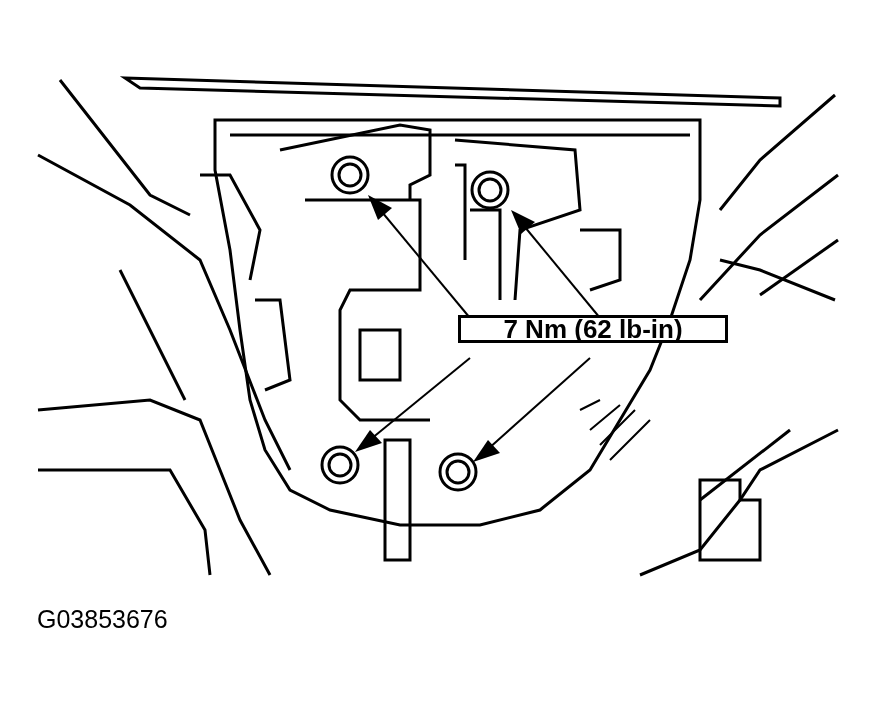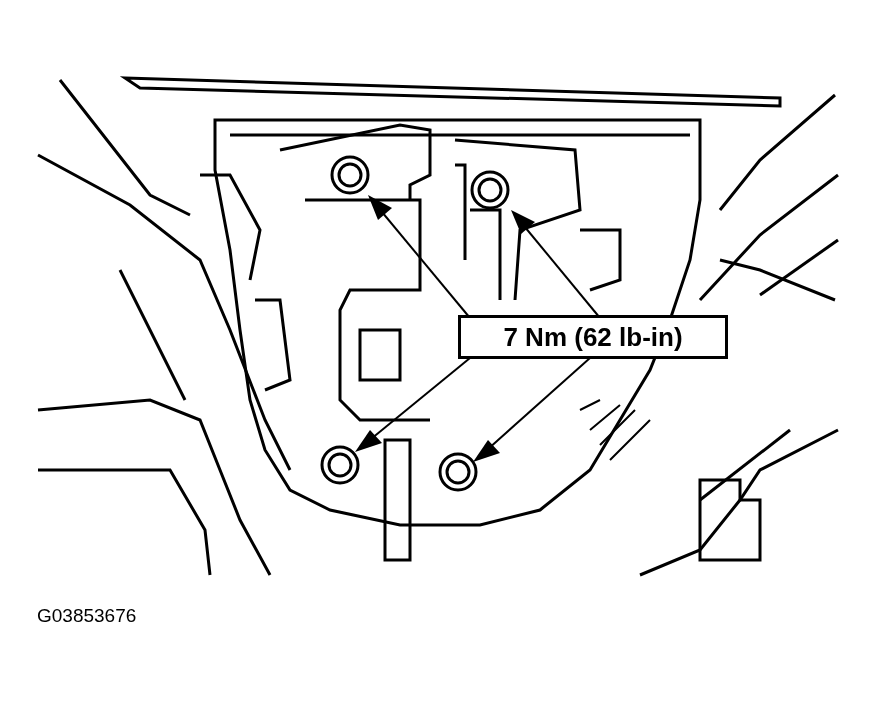--- a/index.html
+++ b/index.html
@@ -1,23 +1,23 @@
 <!DOCTYPE html>
 <html><head>
 <meta charset="utf-8">
 <style>
   html, body { margin: 0; padding: 0; background: #ffffff; }
   body { width: 877px; height: 701px; position: relative; overflow: hidden; font-family: "Liberation Sans", sans-serif; }
   #diagram { position: absolute; left: 0; top: 0; width: 877px; height: 701px; }
   .ln { fill: none; stroke: #000; stroke-width: 3; stroke-linejoin: miter; }
   .ln2 { fill: none; stroke: #000; stroke-width: 2; }
   .fillb { fill: #000; }
-  #callout-box { position: absolute; left: 458px; top: 315px; width: 270px; height: 44px; border: 3px solid #000; background: #fff; box-sizing: border-box; display: flex; align-items: center; justify-content: center; }
+  #callout-box { position: absolute; left: 458px; top: 315px; width: 270px; height: 28px; border: 3px solid #000; background: #fff; box-sizing: border-box; display: flex; align-items: center; justify-content: center; }
   #callout-text { font-weight: bold; font-size: 26px; color: #000; letter-spacing: 0px; }
-  #figure-id { position: absolute; left: 37px; top: 605px; font-size: 19px; color: #000; }
+  #figure-id { position: absolute; left: 37px; top: 605px; font-size: 25px; color: #000; }
 </style>
 </head>
 <body>
 
 <svg id="diagram" viewBox="0 0 877 701" xmlns="http://www.w3.org/2000/svg">
 
   <g>
     <path class="ln" d="M125 78 L780 98 L780 106 L140 88 Z"></path>
     <path class="ln" d="M60 80 L150 195 L190 215"></path>
     <path class="ln" d="M38 155 L130 205 L200 260 L230 330 L265 420 L290 470"></path>

